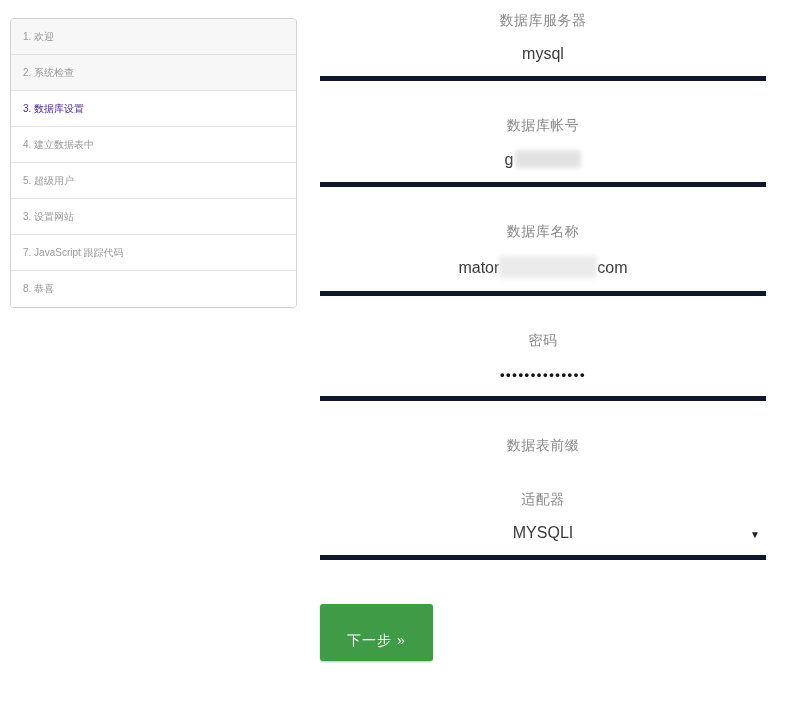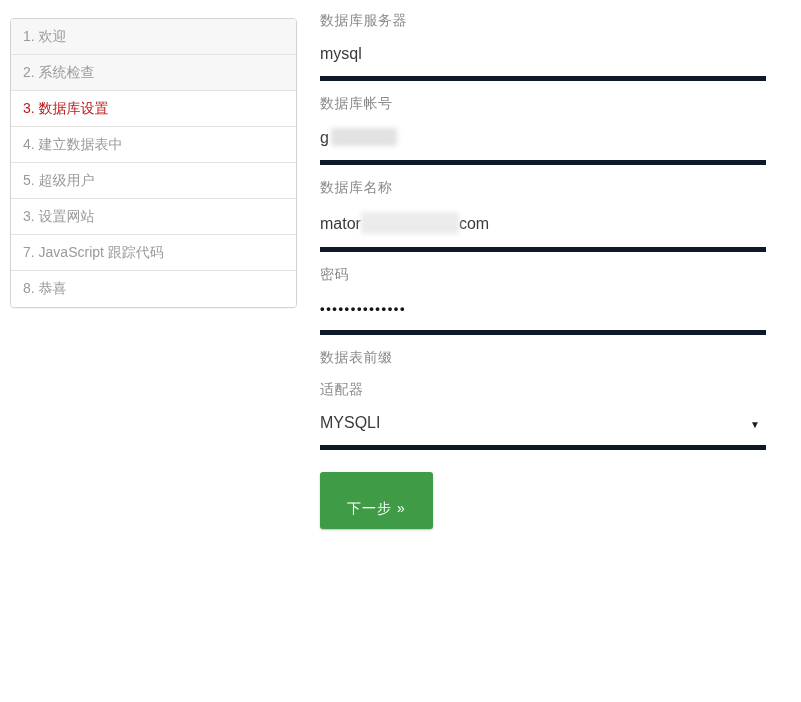--- a/index.html
+++ b/index.html
@@ -20,45 +20,45 @@
     border: 1px solid #d2d2d2;
     border-radius: 4px;
     overflow: hidden;
     list-style: none;
     box-shadow: 0 1px 2px rgba(0,0,0,0.04);
   }
   .step-item {
     height: 36px;
     line-height: 35px;
     padding: 0 12px;
-    font-size: 14px;
+    font-size: 10px;
     color: #9a9a9a;
     background: #ffffff;
     border-bottom: 1px solid #e3e3e3;
     white-space: nowrap;
     cursor: default;
   }
   .step-item:last-child { border-bottom: none; }
   .step-item.done { background: #f7f7f7; color: #9a9a9a; }
-  .step-item.active { background: #ffffff; color: #b91c1c; font-weight: 500; }
+  .step-item.active { background: #ffffff; color: #4c1d95; font-weight: 500; }
 
   
   .main-col {
     position: absolute;
     left: 320px; top: 12px;
     width: 446px;
   }
   .page-title {
     font-size: 25px;
     font-weight: 500;
     color: #2f2f2f;
     margin-bottom: 24px;
     letter-spacing: 1px;
   }
-  .field { margin-bottom: 14px; }
+  .field { margin-bottom: 36px; text-align: center; }
   .field-label {
     font-size: 14px;
     color: #8a8a8a;
     letter-spacing: 0.5px;
   }
   .field-value {
     margin-top: 15px;
     padding-bottom: 13px;
     border-bottom: 5px solid #0f172a;
     font-size: 16px;

